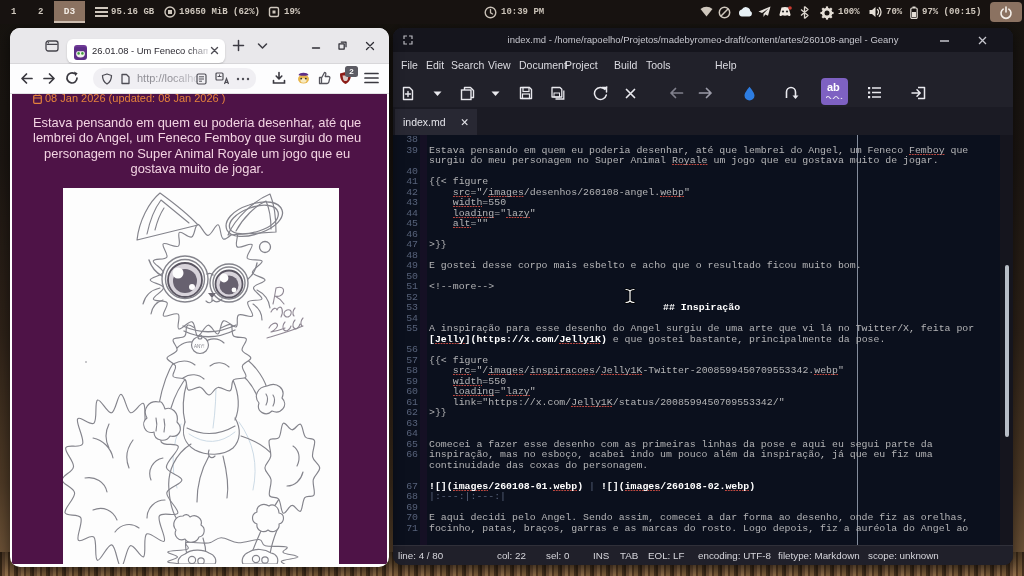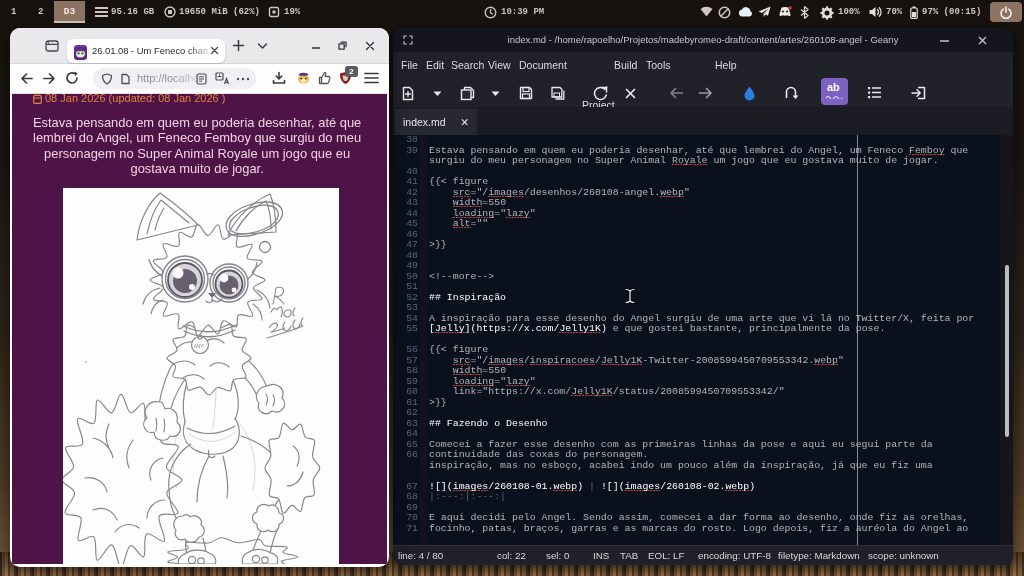--- a/index.html
+++ b/index.html
@@ -45,21 +45,21 @@
 .geditor{position:absolute;left:0;top:107px;width:607px;height:410px;background:#0b101d;}
 .gsb{position:absolute;right:0px;top:107px;width:13px;height:410px;background:#15151e;}
 .gsbthumb{position:absolute;left:5px;top:130px;width:3.5px;height:172px;background:#b9bec6;border-radius:2px;}
 .gstatus{position:absolute;left:0;top:517px;width:100%;height:20px;background:#20202a;border-top:1px solid #303039;
  color:#d6d6dc;font-size:9.8px;line-height:19px;white-space:nowrap;}
 .gnums{position:absolute;left:0;top:0;width:25px;height:410px;color:#57627a;text-align:right;}
 .gfold{position:absolute;left:27px;top:0;width:7px;height:410px;background:#151024;}
 .gtext{position:absolute;left:36px;top:0;color:#b4b4b6;}
 .gnums,.gtext{font-family:"Liberation Mono",monospace;font-size:9.9px;}
 .r{height:10.5px;line-height:10.6px;white-space:pre;}
-.b{color:#fff;font-weight:normal;}
+.b{color:#fff;font-weight:bold;text-align:center;}
 .dim{color:#59637a;}
 .sq{background-image:linear-gradient(90deg,#c04840 55%,rgba(0,0,0,0) 55%);background-size:2.8px 1.4px;background-repeat:repeat-x;background-position:0 9.1px;}
 .llm{position:absolute;left:464px;top:0;width:1px;height:410px;background:#9aa2b2;opacity:.85;}
 </style></head>
 <body>
 <div class="wallstrip"></div>
 
 <div class="topbar">
  <span class="tb" style="left:11px;">1</span>
  <span class="tb" style="left:38px;">2</span>
@@ -337,21 +337,21 @@
   <svg style="position:absolute;right:26px;top:8px;" width="9" height="9" viewBox="0 0 9 9">
         <path d="M1 1 L8 8 M8 1 L1 8" stroke="#c6c6cd" stroke-width="1.3"></path>
       </svg>
  </div>
  <div class="gmenu">
   <span style="left:8px;">File</span>
       <span style="left:33px;">Edit</span>
       <span style="left:58px;">Search</span>
   <span style="left:95px;">View</span>
       <span style="left:126px;">Document</span>
-      <span style="left:189px;margin-top:40px;">Project</span>
+      <span style="left:172px;">Project</span>
   <span style="left:221px;">Build</span>
       <span style="left:253px;">Tools</span>
       <span style="left:286px;padding-left:36px;">Help</span>
  </div>
  <div class="gtool">
   <svg class="gi" style="left:8px;" width="14" height="15" viewBox="0 0 14 15">
         <path d="M2.5 1.5 H8.5 L11.5 4.5 V13.5 H2.5 Z" fill="none" stroke="#e9e9ee" stroke-width="1.4" stroke-linejoin="round"></path>
         <path d="M7 5.5 V10.5 M4.5 8 H9.5" stroke="#e9e9ee" stroke-width="1.4" stroke-linecap="round"></path>
       </svg>
   <svg class="gi" style="left:40px;top:12px;" width="9" height="6" viewBox="0 0 9 6">
@@ -470,40 +470,40 @@
    <div class="r">surgiu do meu personagem no Super Animal <span class="sq">Royale</span> um jogo que eu gostava muito de jogar.</div>
    <div class="r"> </div>
    <div class="r">{{&lt; figure</div>
    <div class="r">    <span class="sq">src</span>="/<span class="sq">images</span>/desenhos/260108-angel.<span class="sq">webp</span>"</div>
    <div class="r">    <span class="sq">width</span>=550</div>
    <div class="r">    <span class="sq">loading</span>="<span class="sq">lazy</span>"</div>
    <div class="r">    <span class="sq">alt</span>=""</div>
    <div class="r"> </div>
    <div class="r">&gt;}}</div>
    <div class="r"> </div>
+   <div class="r">E gostei desse corpo mais esbelto e acho que o resultado ficou muito bom.</div>
    <div class="r"> </div>
    <div class="r">&lt;!--more--&gt;</div>
    <div class="r"> </div>
    <div class="r b">## Inspiração</div>
    <div class="r"> </div>
    <div class="r">A inspiração para esse desenho do Angel surgiu de uma arte que vi lá no Twitter/X, feita por</div>
    <div class="r"><span class="b">[<span class="sq">Jelly</span>](https://x.com/<span class="sq">Jelly1K</span>)</span> e que gostei bastante, principalmente da pose.</div>
    <div class="r"> </div>
    <div class="r">{{&lt; figure</div>
    <div class="r">    <span class="sq">src</span>="/<span class="sq">images</span>/<span class="sq">inspiracoes</span>/<span class="sq">Jelly1K</span>-Twitter-2008599450709553342.<span class="sq">webp</span>"</div>
    <div class="r">    <span class="sq">width</span>=550</div>
    <div class="r">    <span class="sq">loading</span>="<span class="sq">lazy</span>"</div>
    <div class="r">    link="https://x.com/<span class="sq">Jelly1K</span>/status/2008599450709553342/"</div>
    <div class="r">&gt;}}</div>
    <div class="r"> </div>
-   <div class="r b">## Fazendo o Desenho</div>
    <div class="r"> </div>
    <div class="r">Comecei a fazer esse desenho com as primeiras linhas da pose e aqui eu segui parte da</div>
+   <div class="r">inspiração, mas no esboço, acabei indo um pouco além da inspiração, já que eu fiz uma</div>
    <div class="r">continuidade das coxas do personagem.</div>
-   <div class="r">inspiração, mas no esboço, acabei indo um pouco além da inspiração, já que eu fiz uma</div>
    <div class="r"> </div>
    <div class="r"><span class="b">![](<span class="sq">images</span>/260108-01.<span class="sq">webp</span>)</span> <span class="dim">|</span> <span class="b">![](<span class="sq">images</span>/260108-02.<span class="sq">webp</span>)</span></div>
    <div class="r dim">|:---:|:---:|</div>
    <div class="r"> </div>
    <div class="r">E aqui decidi pelo Angel. Sendo assim, comecei a dar forma ao desenho, onde fiz as orelhas,</div>
    <div class="r">focinho, patas, braços, garras e as marcas do rosto. Logo depois, fiz a auréola do Angel ao</div>
   </div>
  </div>
  <div class="gsb">
       <div class="gsbthumb"></div>

